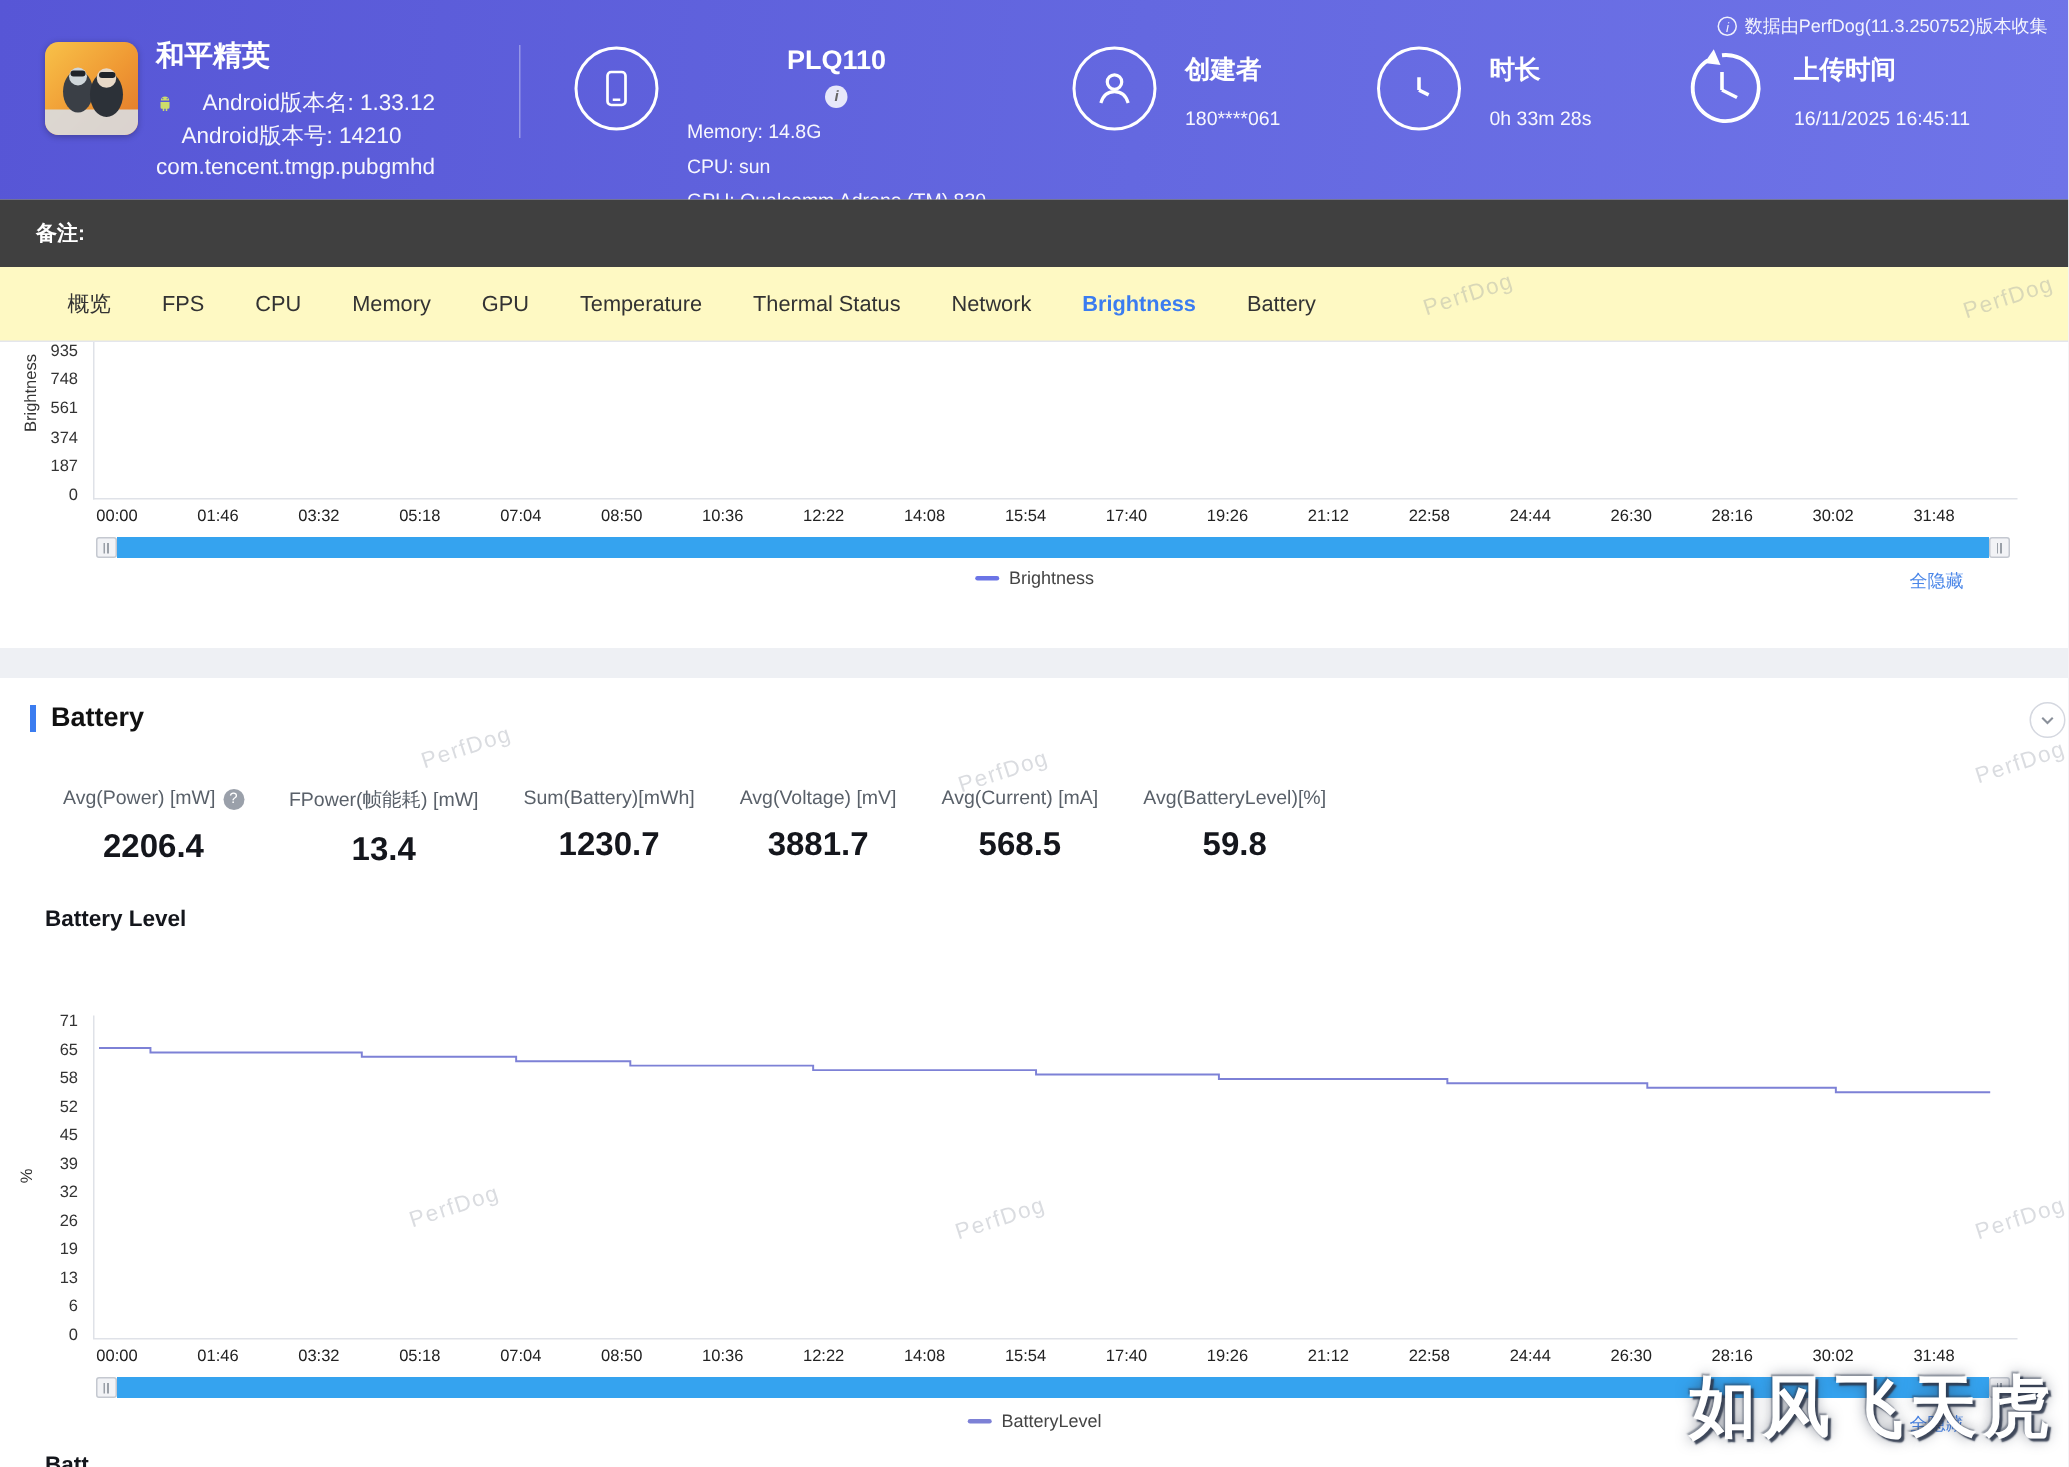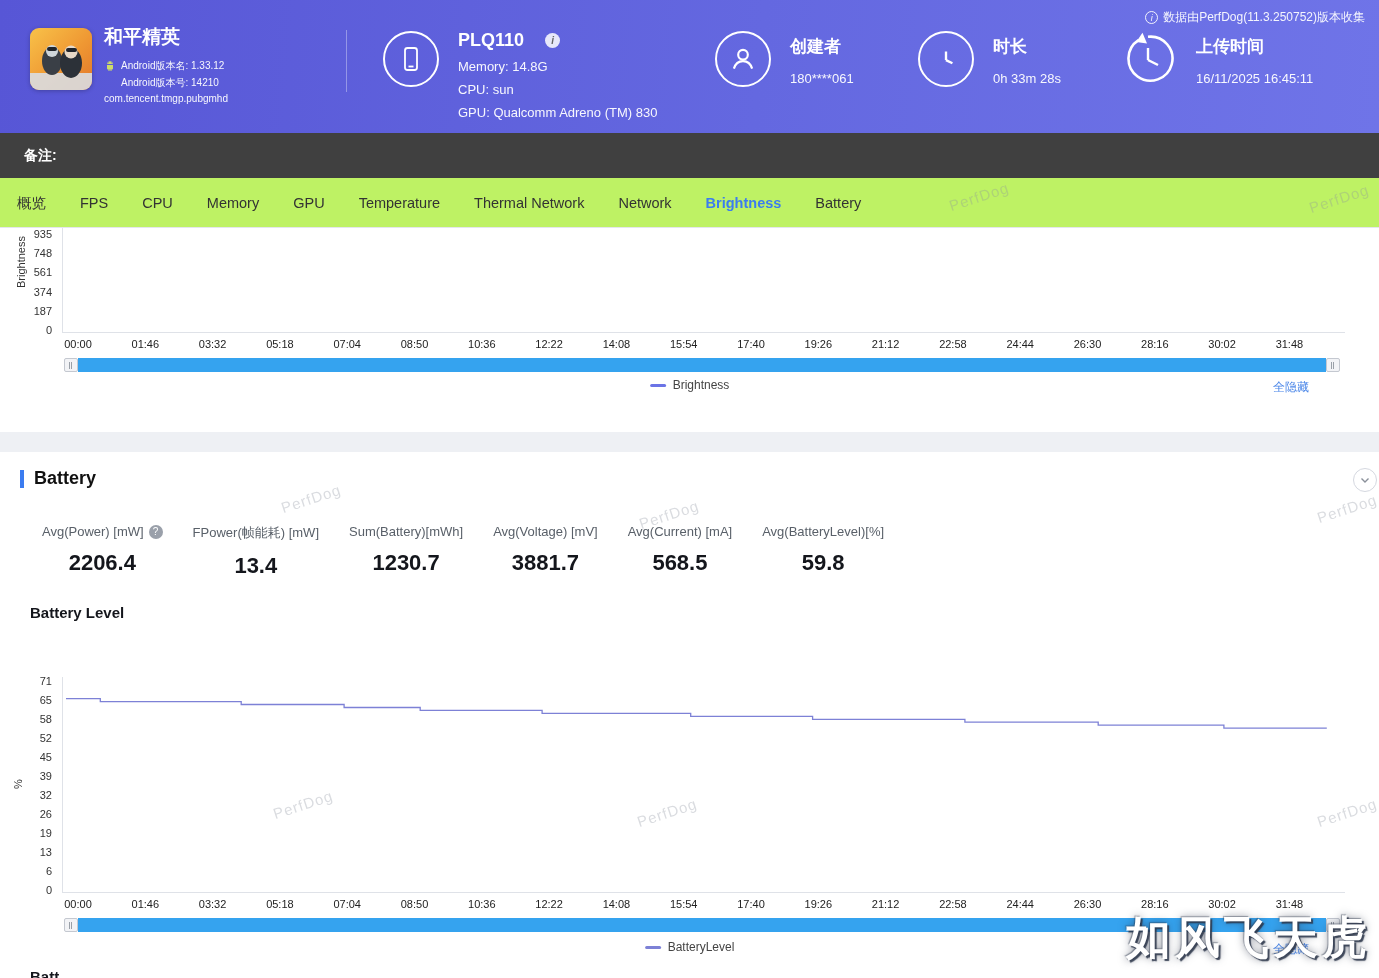--- a/index.html
+++ b/index.html
@@ -10,46 +10,46 @@
   .topbar { position:absolute; left:0; top:0; width:100%; height:133px;
     background:linear-gradient(95deg,#5756d6 0%,#6468e0 55%,#6f74e8 100%); color:#fff; }
   .collect-note { position:absolute; top:9px; right:14px; font-size:12px; color:rgba(255,255,255,.92);
     display:flex; align-items:center; gap:5px; }
   .info-o { display:inline-flex; width:13px; height:13px; border:1px solid rgba(255,255,255,.9); border-radius:50%;
     font-size:9px; align-items:center; justify-content:center; font-style:italic; }
   .app-icon { position:absolute; left:30px; top:28px; width:62px; height:62px; border-radius:9px; overflow:hidden;
     box-shadow:0 1px 4px rgba(0,0,0,.25); }
   .app-meta { position:absolute; left:104px; top:24px; }
   .app-name { font-size:19px; font-weight:bold; margin-bottom:9px; }
-  .app-line { display:flex; align-items:center; gap:5px; font-size:10px; color:rgba(255,255,255,.95); margin-top:3px; }
+  .app-line { display:flex; align-items:center; gap:19px; font-size:15px; color:rgba(255,255,255,.95); margin-top:3px; }
   .app-line.indent { padding-left:17px; }
   .vdivider { position:absolute; left:346px; top:30px; width:1px; height:62px; background:rgba(255,255,255,.35); }
   .circle-icon { position:absolute; width:56px; height:56px; border:2.5px solid #fff; border-radius:50%;
     display:flex; align-items:center; justify-content:center; }
   .circle-icon.noborder { border:none; }
   .hblock-text { position:absolute; }
   .hblock-title { font-size:17px; font-weight:bold; }
   .hblock-value { font-size:13px; margin-top:13px; color:rgba(255,255,255,.95); }
   .device-text { position:absolute; left:458px; top:30px; font-size:13px; }
-  .device-name { font-size:18px; font-weight:bold; display:flex; align-items:center; gap:21px; }
+  .device-name { font-size:18px; font-weight:bold; display:flex; align-items:center; gap:6px;flex-direction:column; }
   .device-line { margin-top:8px; color:rgba(255,255,255,.95); }
   .mini-info { display:inline-flex; width:15px; height:15px; border-radius:50%; background:rgba(255,255,255,.85);
     color:#666; font-size:10px; font-weight:bold; align-items:center; justify-content:center; font-style:italic; }
 
   
   .remark-bar { position:absolute; left:0; top:133px; width:100%; height:45px; background:#404040;
     display:flex; align-items:center; padding-left:24px; }
   .remark-label { color:#fff; font-weight:bold; font-size:14px; }
   .remark-input { margin-left:10px; width:420px; background:transparent; border:none; outline:none;
     color:#fff; font-size:13.5px; font-family:inherit; }
   .remark-input::placeholder { color:rgba(255,255,255,.55); }
 
   
-  .tab-bar { position:absolute; left:0; top:178px; width:100%; height:50px; background:#bef264;
-    border-bottom:1px solid #e4e6ec; display:flex; align-items:center; }
+  .tab-bar { position:absolute; left:0; top:178px; width:100%; height:50px; background:#fef9c3;
+    border-bottom:1px solid #e4e6ec; display:flex; align-items:center;padding-left:28px; }
   .tab { padding:0 17px; font-size:14.5px; color:#333; line-height:50px; cursor:pointer; white-space:nowrap; }
   .tab.active { color:#3b7cf0; font-weight:bold; }
 
   
   .panel { position:absolute; left:0; width:100%; background:#fff; overflow:hidden; }
   .brightness-panel { top:228px; height:204px; }
   .battery-panel { top:452px; height:526px; }
 
   .vlabel { position:absolute; font-size:11px; color:#333; text-align:center; transform:rotate(-90deg); }
   .yaxis { position:absolute; left:22px; width:34px; }
@@ -205,21 +205,21 @@
     <span class="remark-label">备注:</span>
   </div>
 
   <nav class="tab-bar">
       <div class="tab">概览</div>
       <div class="tab">FPS</div>
       <div class="tab">CPU</div>
       <div class="tab">Memory</div>
       <div class="tab">GPU</div>
       <div class="tab">Temperature</div>
-      <div class="tab">Thermal Network</div>
+      <div class="tab">Thermal Status</div>
       <div class="tab">Network</div>
       <div class="tab active">Brightness</div>
       <div class="tab">Battery</div>
     </nav>
 
   <section class="panel brightness-panel">
     <div class="vlabel" style="left:-34px;top:28px;width:110px;">Brightness</div>
     <div class="yaxis" style="top:0;height:116px;">
         <div class="ytick" style="top: -1px;">935</div>
         <div class="ytick" style="top: 18.2px;">748</div>

